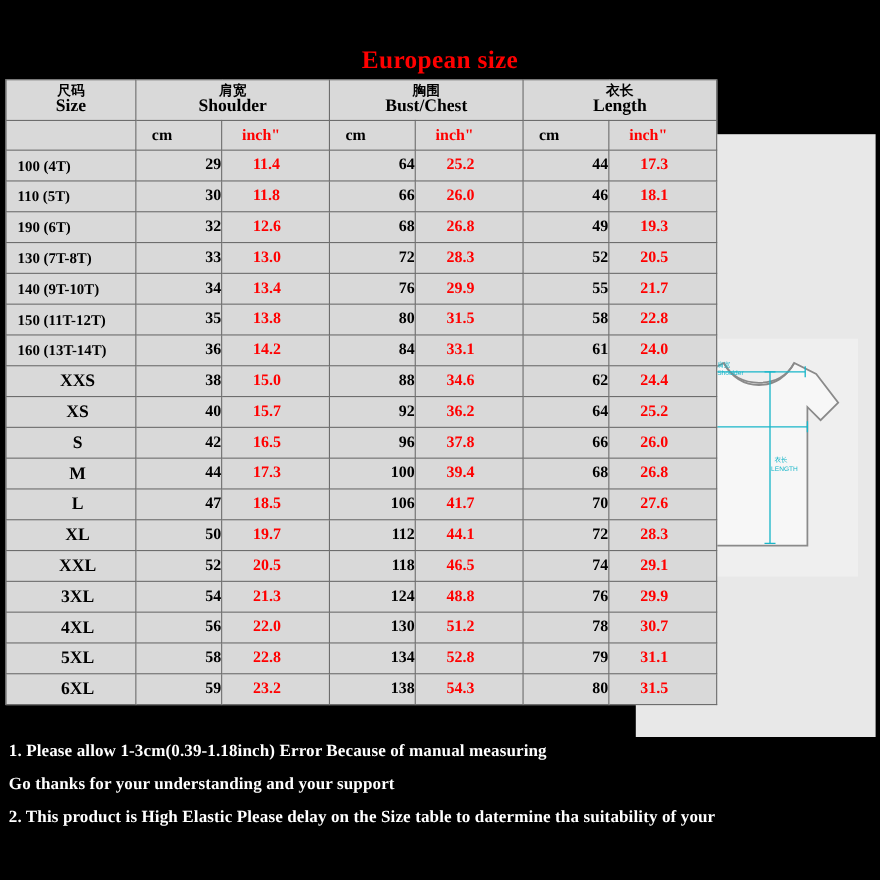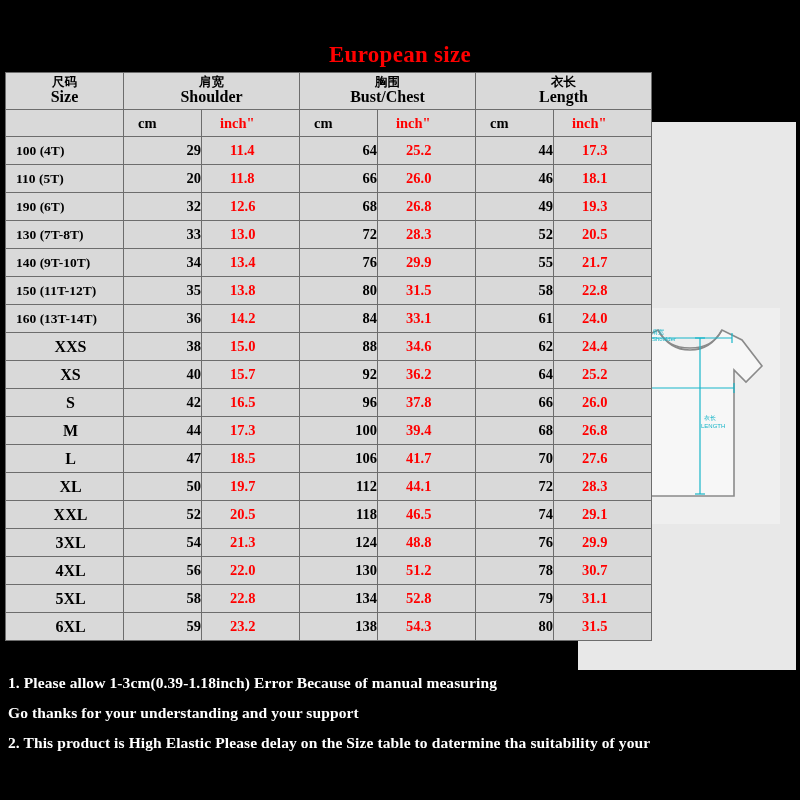--- a/index.html
+++ b/index.html
@@ -226,21 +226,21 @@
           <td class="sz">100    (4T)</td>
           <td class="cmv">29</td>
           <td class="inv">11.4</td>
           <td class="cmv">64</td>
           <td class="inv">25.2</td>
           <td class="cmv">44</td>
           <td class="inv">17.3</td>
         </tr>
         <tr class="data">
           <td class="sz">110    (5T)</td>
-          <td class="cmv">20</td>
+          <td class="cmv">30</td>
           <td class="inv">11.8</td>
           <td class="cmv">66</td>
           <td class="inv">26.0</td>
           <td class="cmv">46</td>
           <td class="inv">18.1</td>
         </tr>
         <tr class="data">
           <td class="sz">190    (6T)</td>
           <td class="cmv">32</td>
           <td class="inv">12.6</td>

